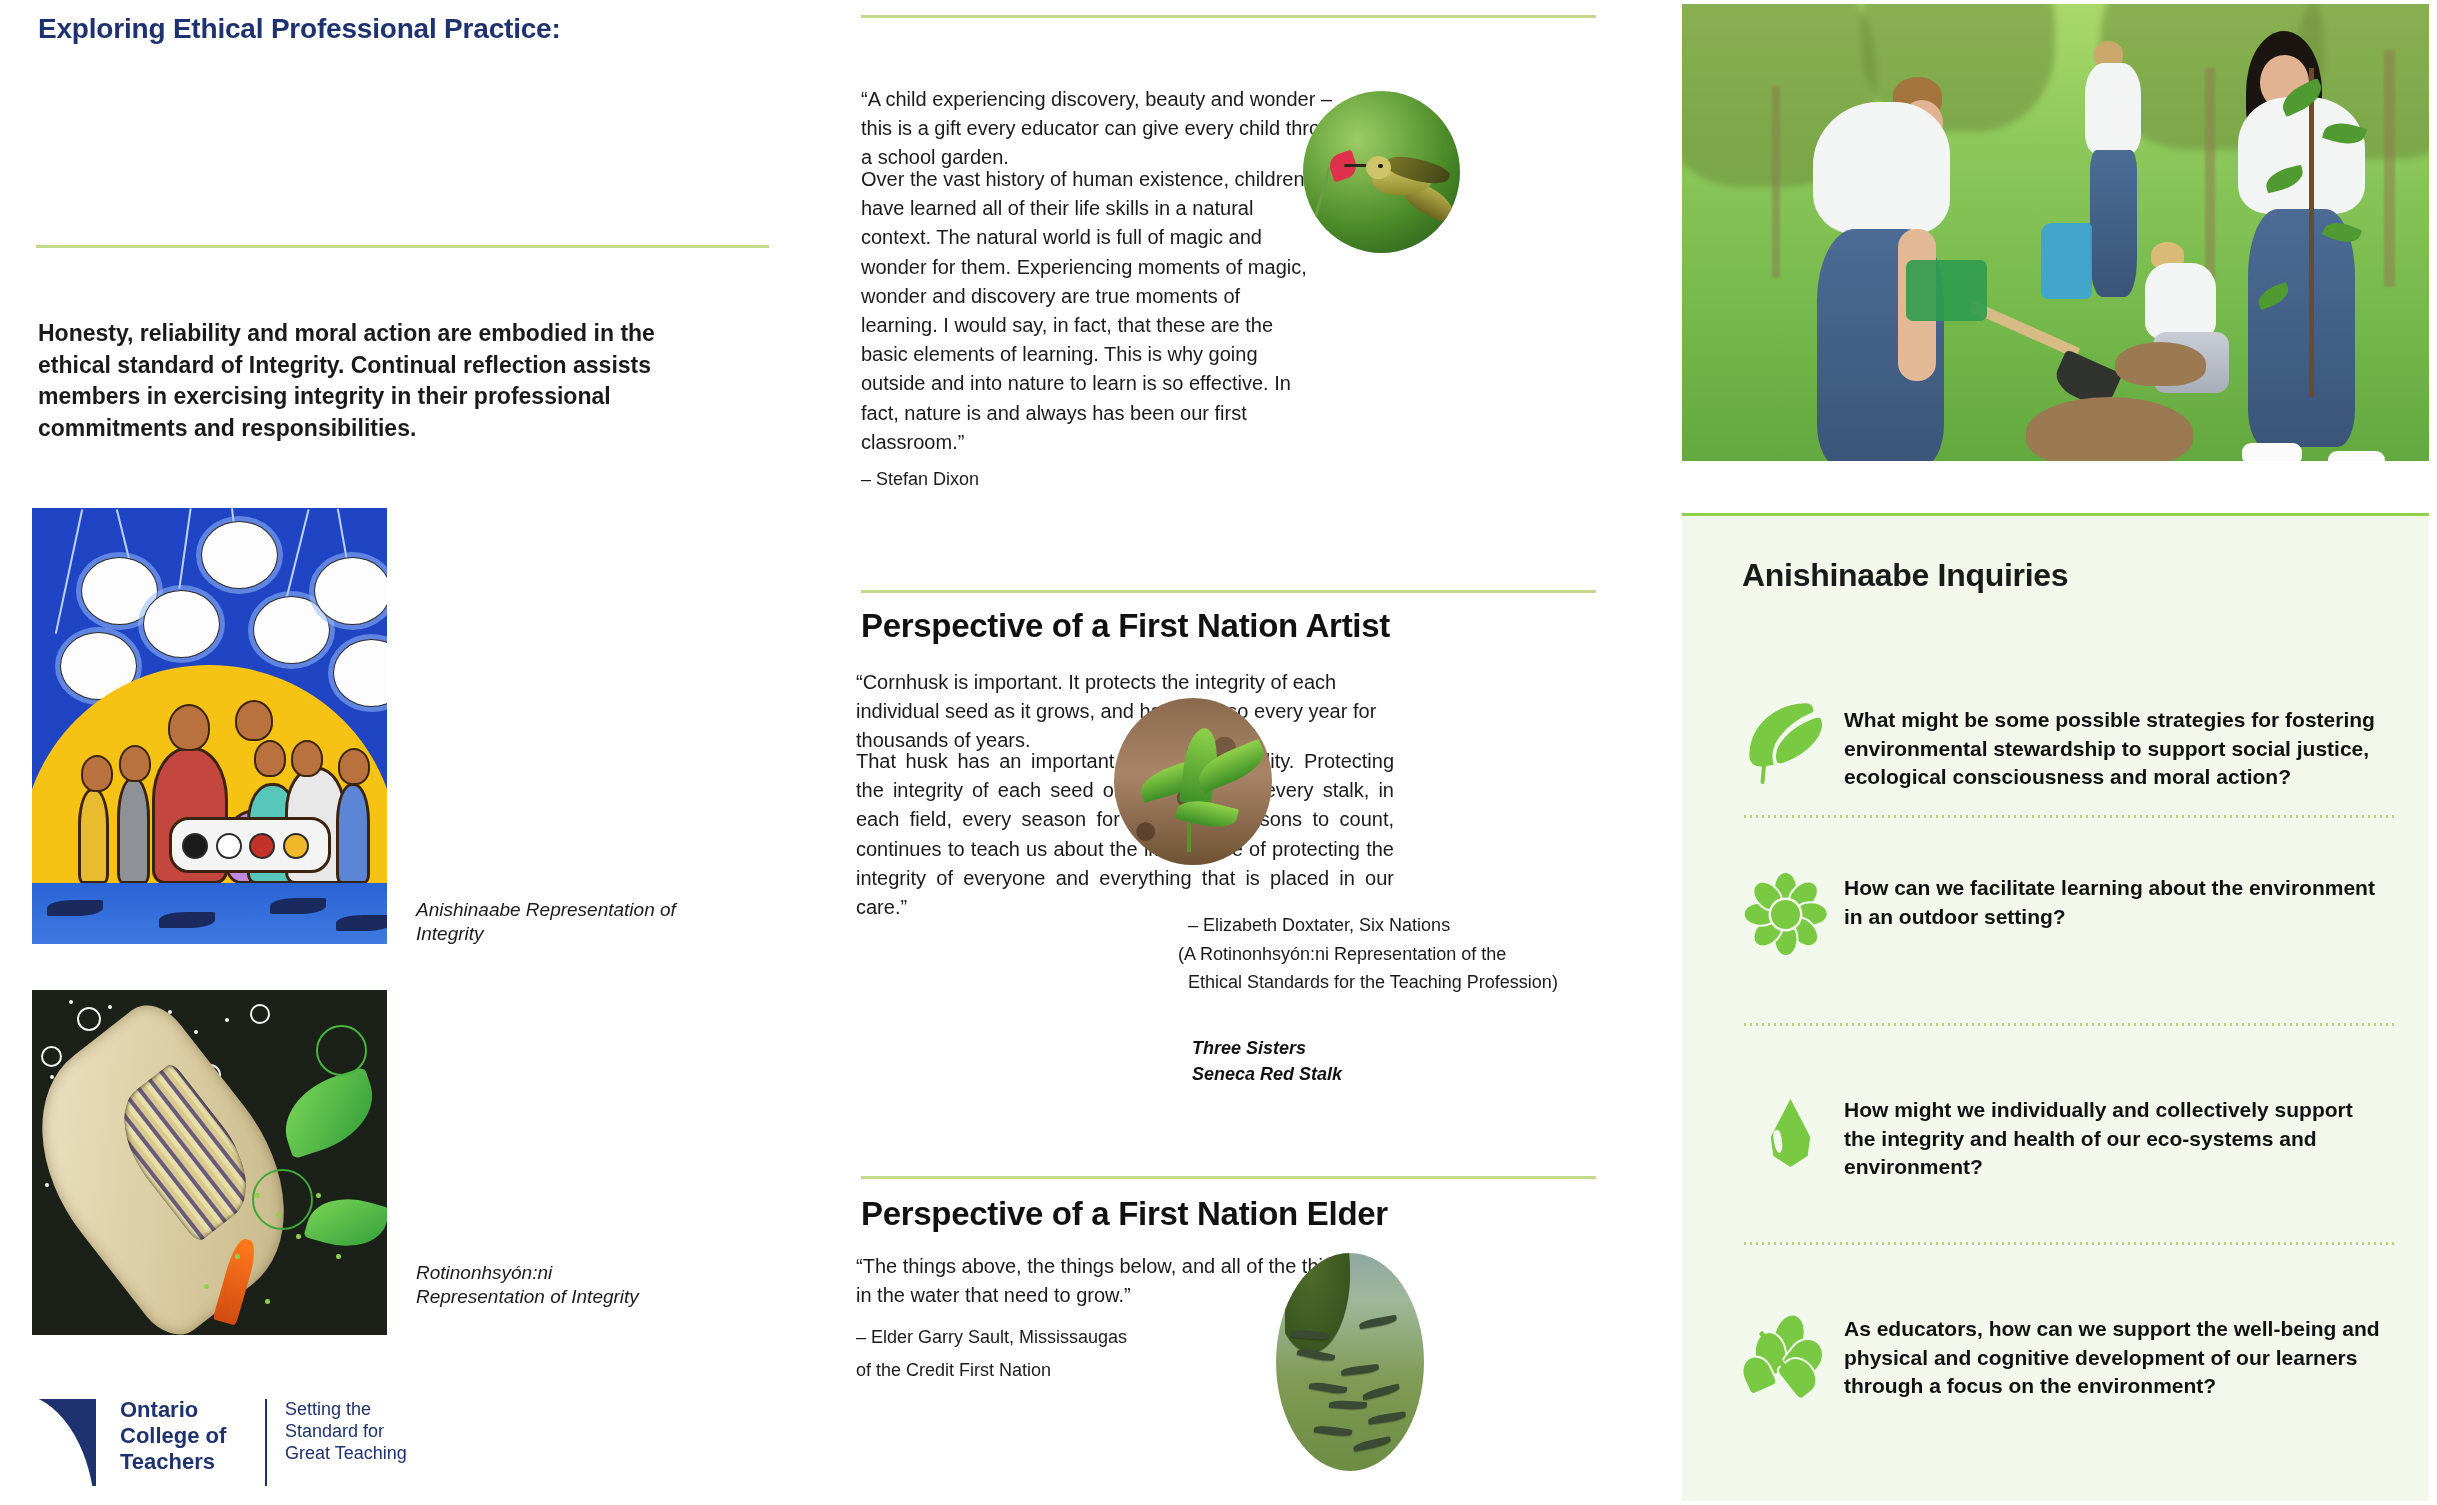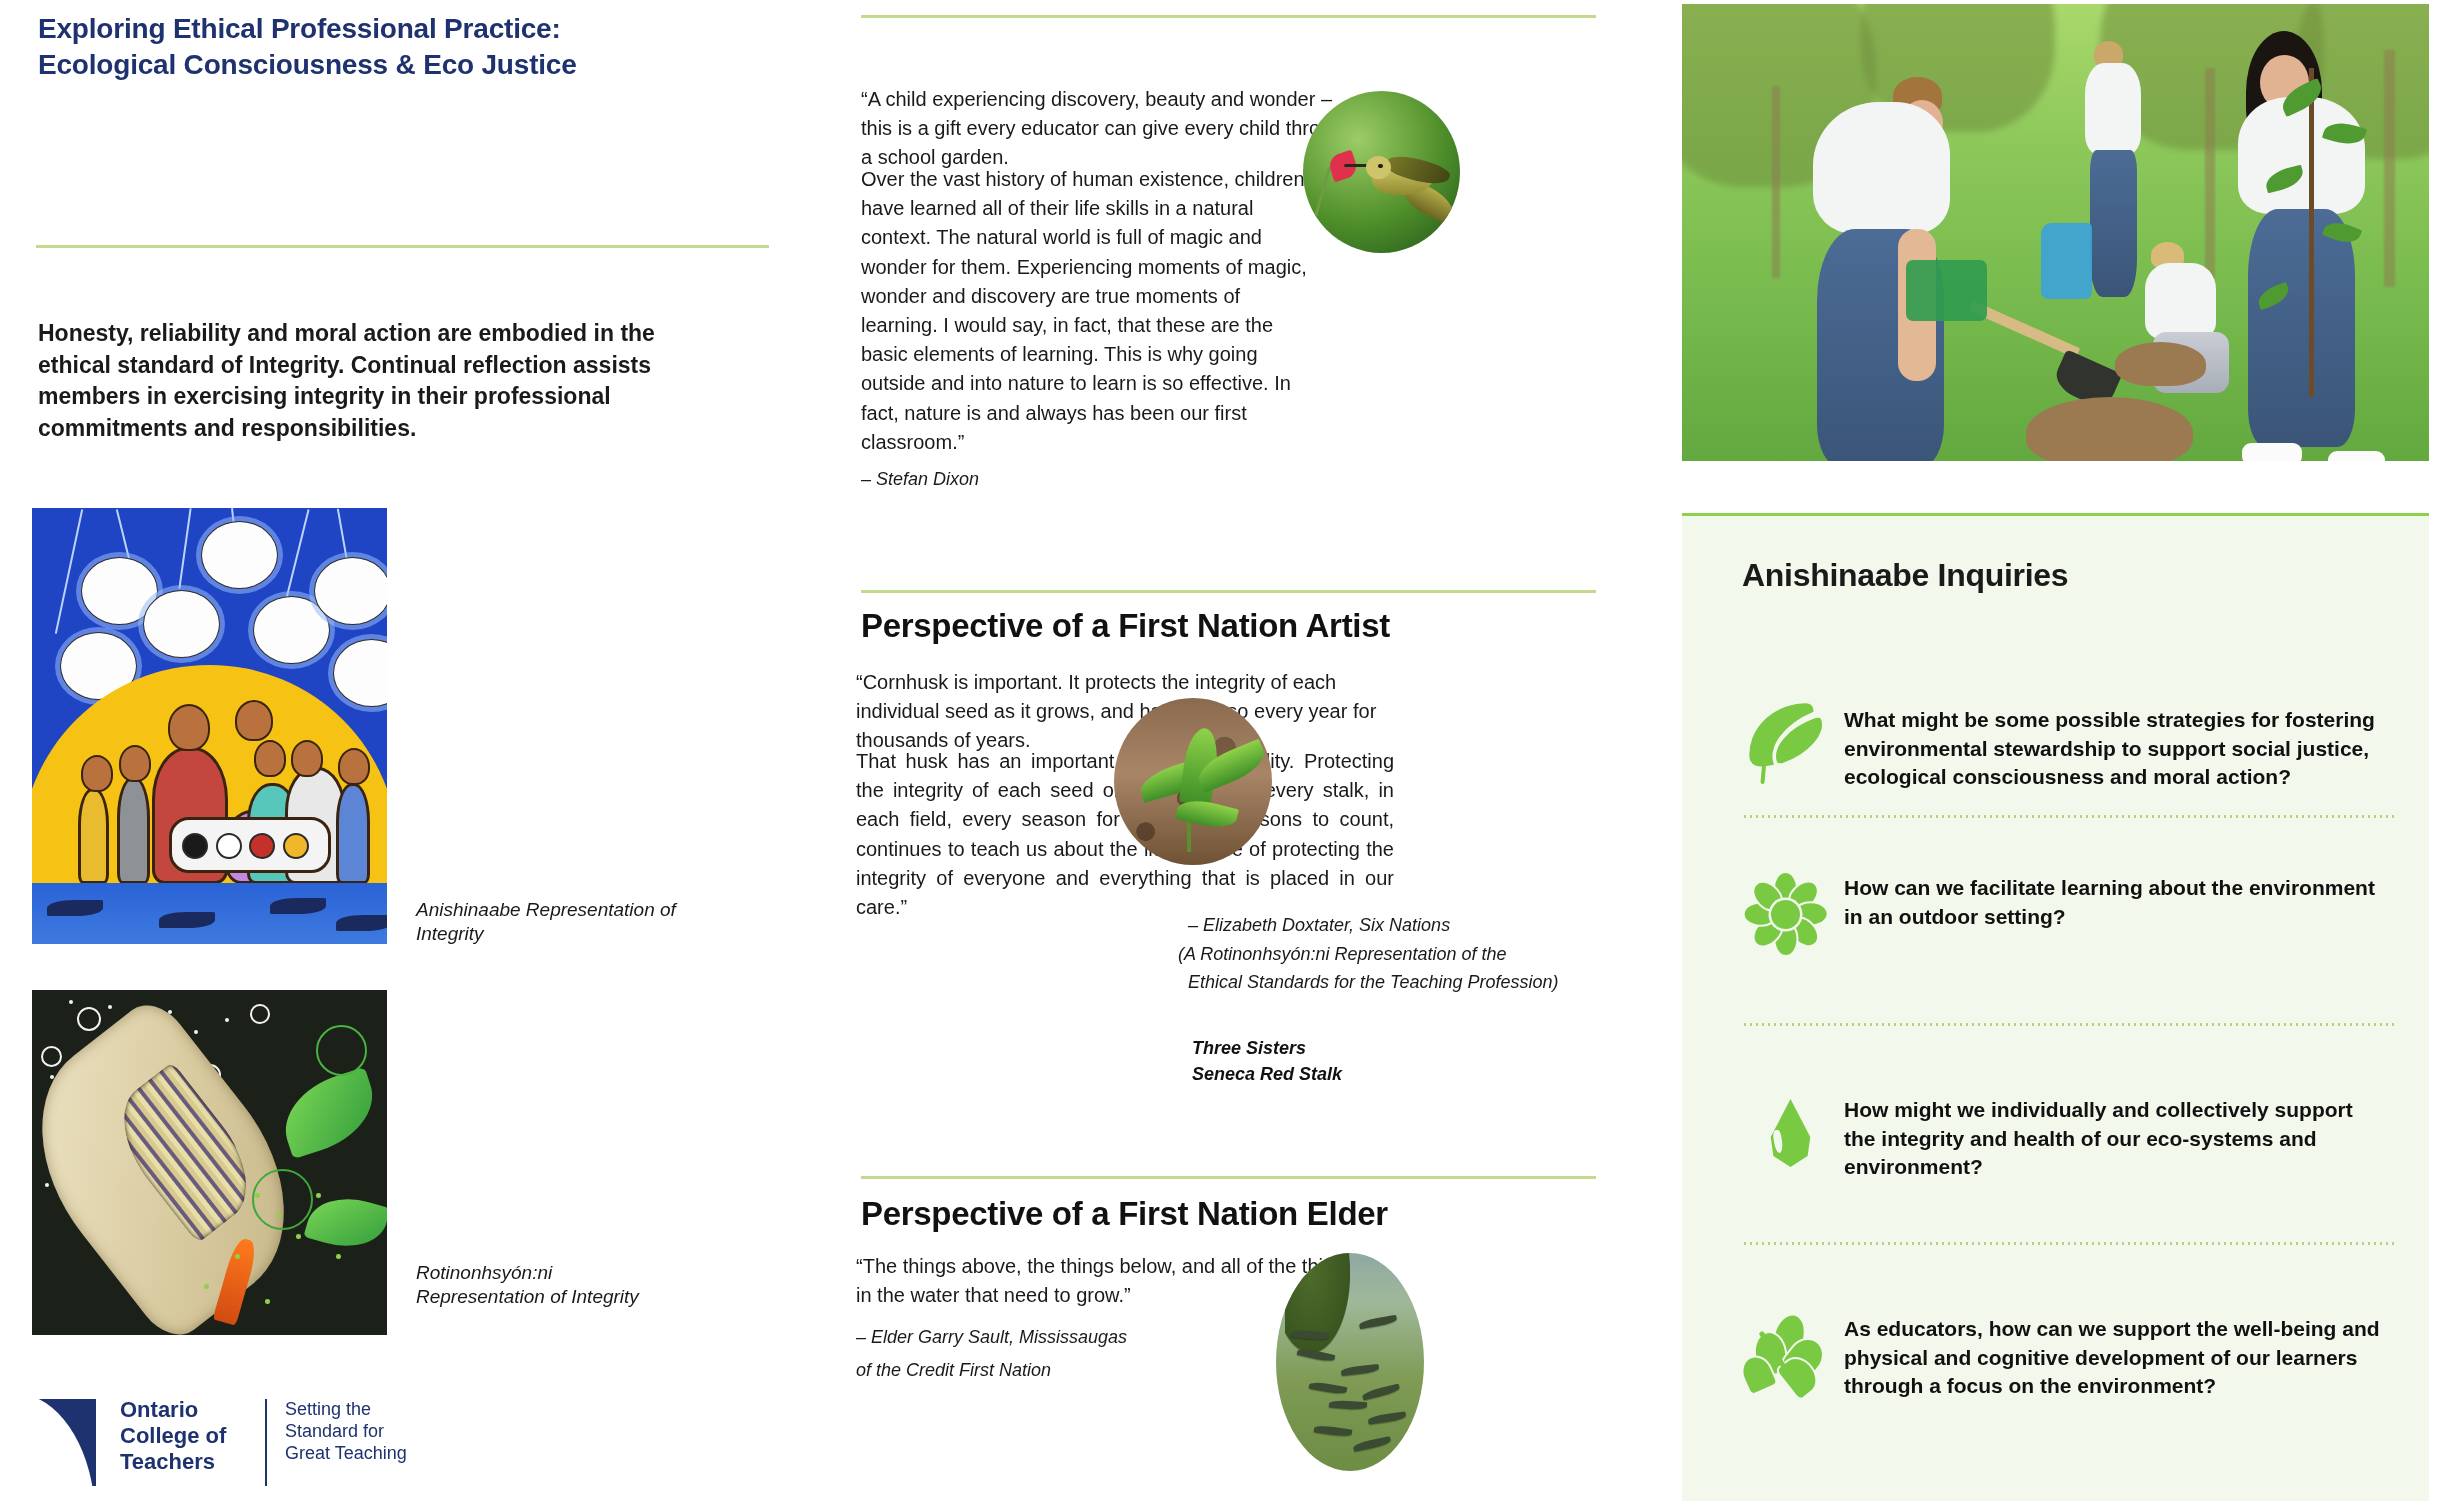--- a/index.html
+++ b/index.html
@@ -130,21 +130,21 @@
   }
 
   
   .col2 { position:absolute; left:832px; top:0; width:832px; height:1505px; }
   .rule-c2 { position:absolute; height:2.5px; background:#c3d98c; left:29px; width:735px; }
   .sec-h {
     position:absolute; left:29px; font-size:33px; font-weight:bold; color:#111;
     letter-spacing:-0.3px;
   }
   .q { position:absolute; font-size:20px; line-height:1.46; color:#1a1a1a; }
-  .attrib { position:absolute; font-size:18px; line-height:1.42; font-style:italic; color:#1a1a1a; }
+  .attrib { position:absolute; font-size:18px; line-height:1.42; color:#1a1a1a; }
   .credit-b { position:absolute; font-size:18px; line-height:1.38; font-style:italic; font-weight:bold; color:#111; }
 
   .oval { position:absolute; border-radius:50%; overflow:hidden; }
   
   .photo-hb { left:471px; top:91px; width:157px; height:162px;
       background:radial-gradient(circle at 35% 30%,#9ccc65,#4f8f2a 55%,#20541a); }
   .hb-body { position:absolute; left:44%; top:44%; width:61px; height:33px;
       background:linear-gradient(#d9cf6d,#8f8a2e); border-radius:56% 40% 50% 44%; }
   .hb-head { position:absolute; left:40%; top:40%; width:25px; height:23px;
       background:#cfc46a; border-radius:50%; }
@@ -268,21 +268,20 @@
 </style>
 </head>
 <body>
 
 <div class="page">
 
   <div class="col1">
 
     <div class="kicker">
       <div>Exploring Ethical Professional Practice:</div>
-      <div>Ecological Consciousness &amp; Eco Justice</div>
     </div>
 
 
     <div class="rule-col1"></div>
 
     <div class="body1">Honesty, reliability and moral action are embodied in the ethical standard of Integrity. Continual reflection assists members in exercising integrity in their professional commitments and responsibilities.</div>
 
     <div class="art1">
       <div class="sky"></div>
       <div class="tendril" style="left:36px;top:0;height:127px;transform:rotate(12deg)"></div>

